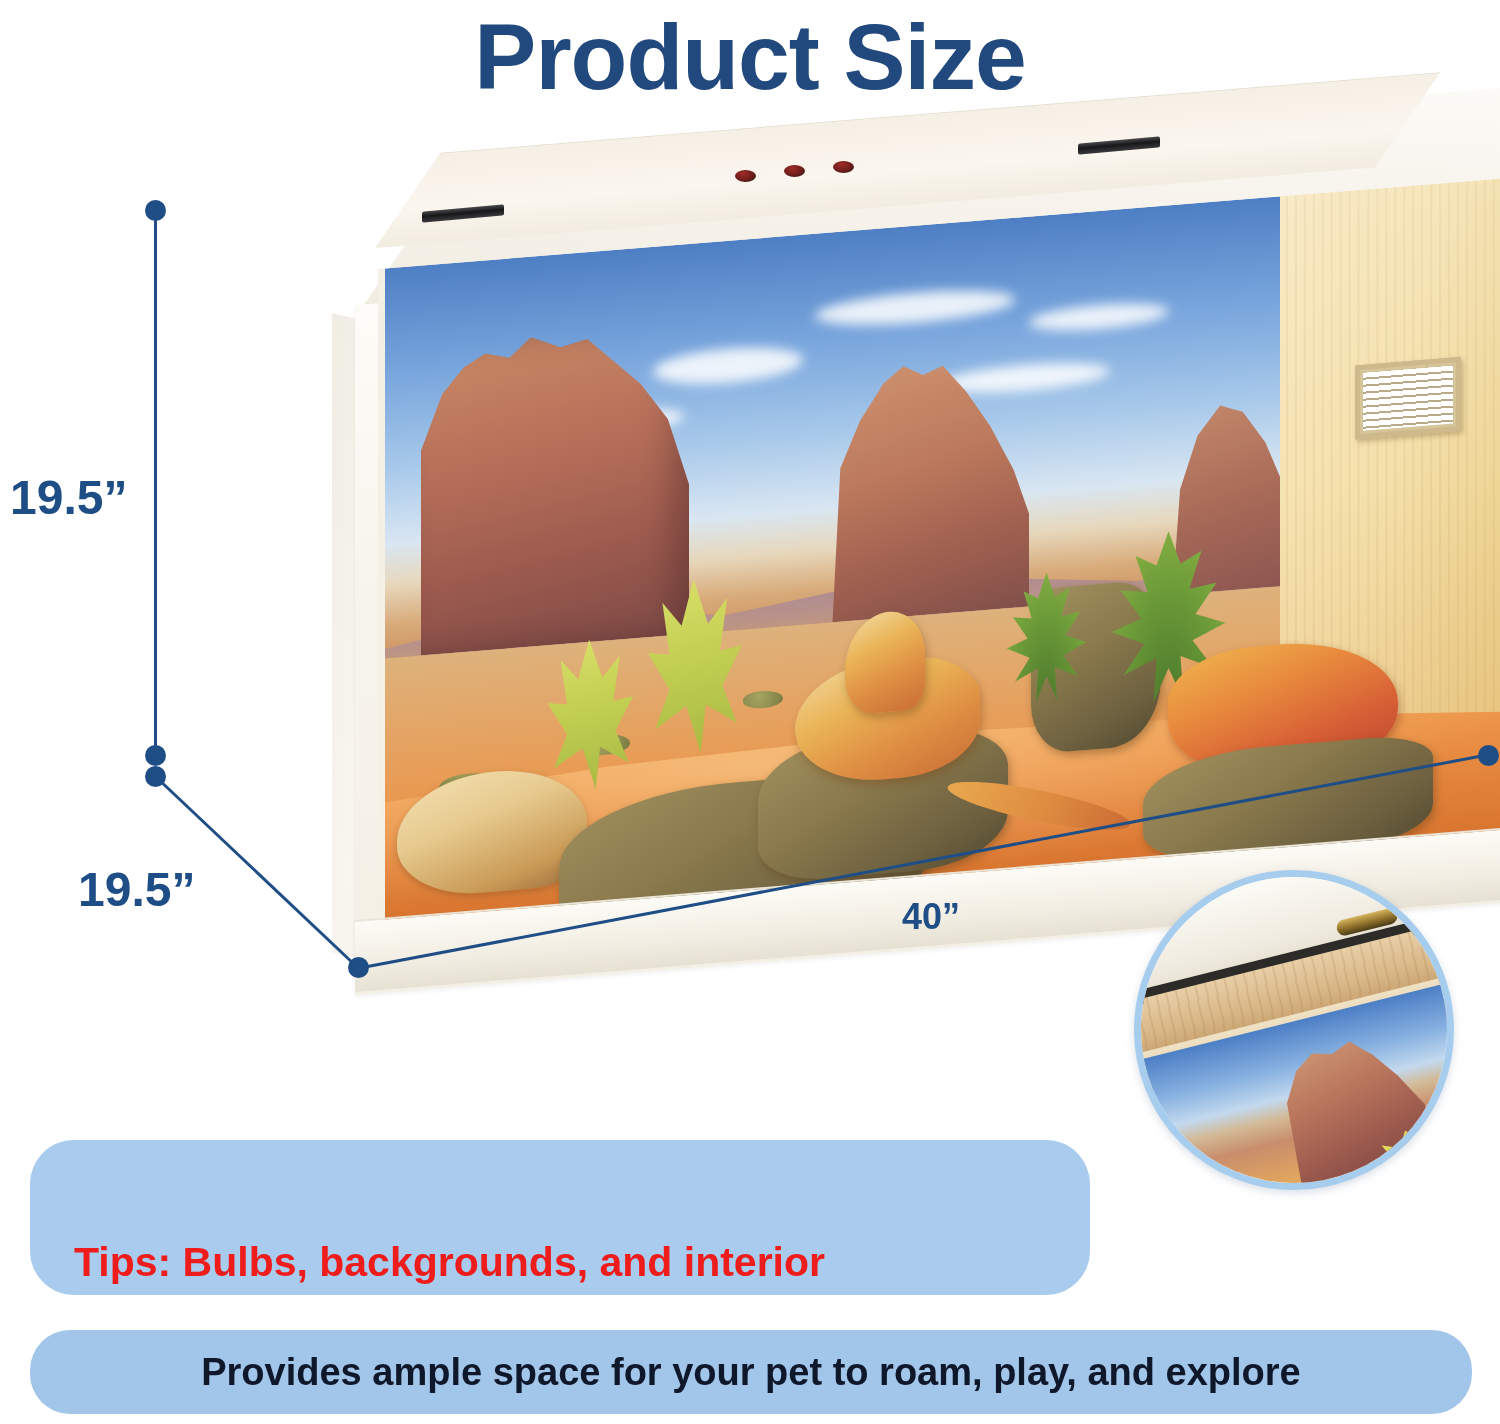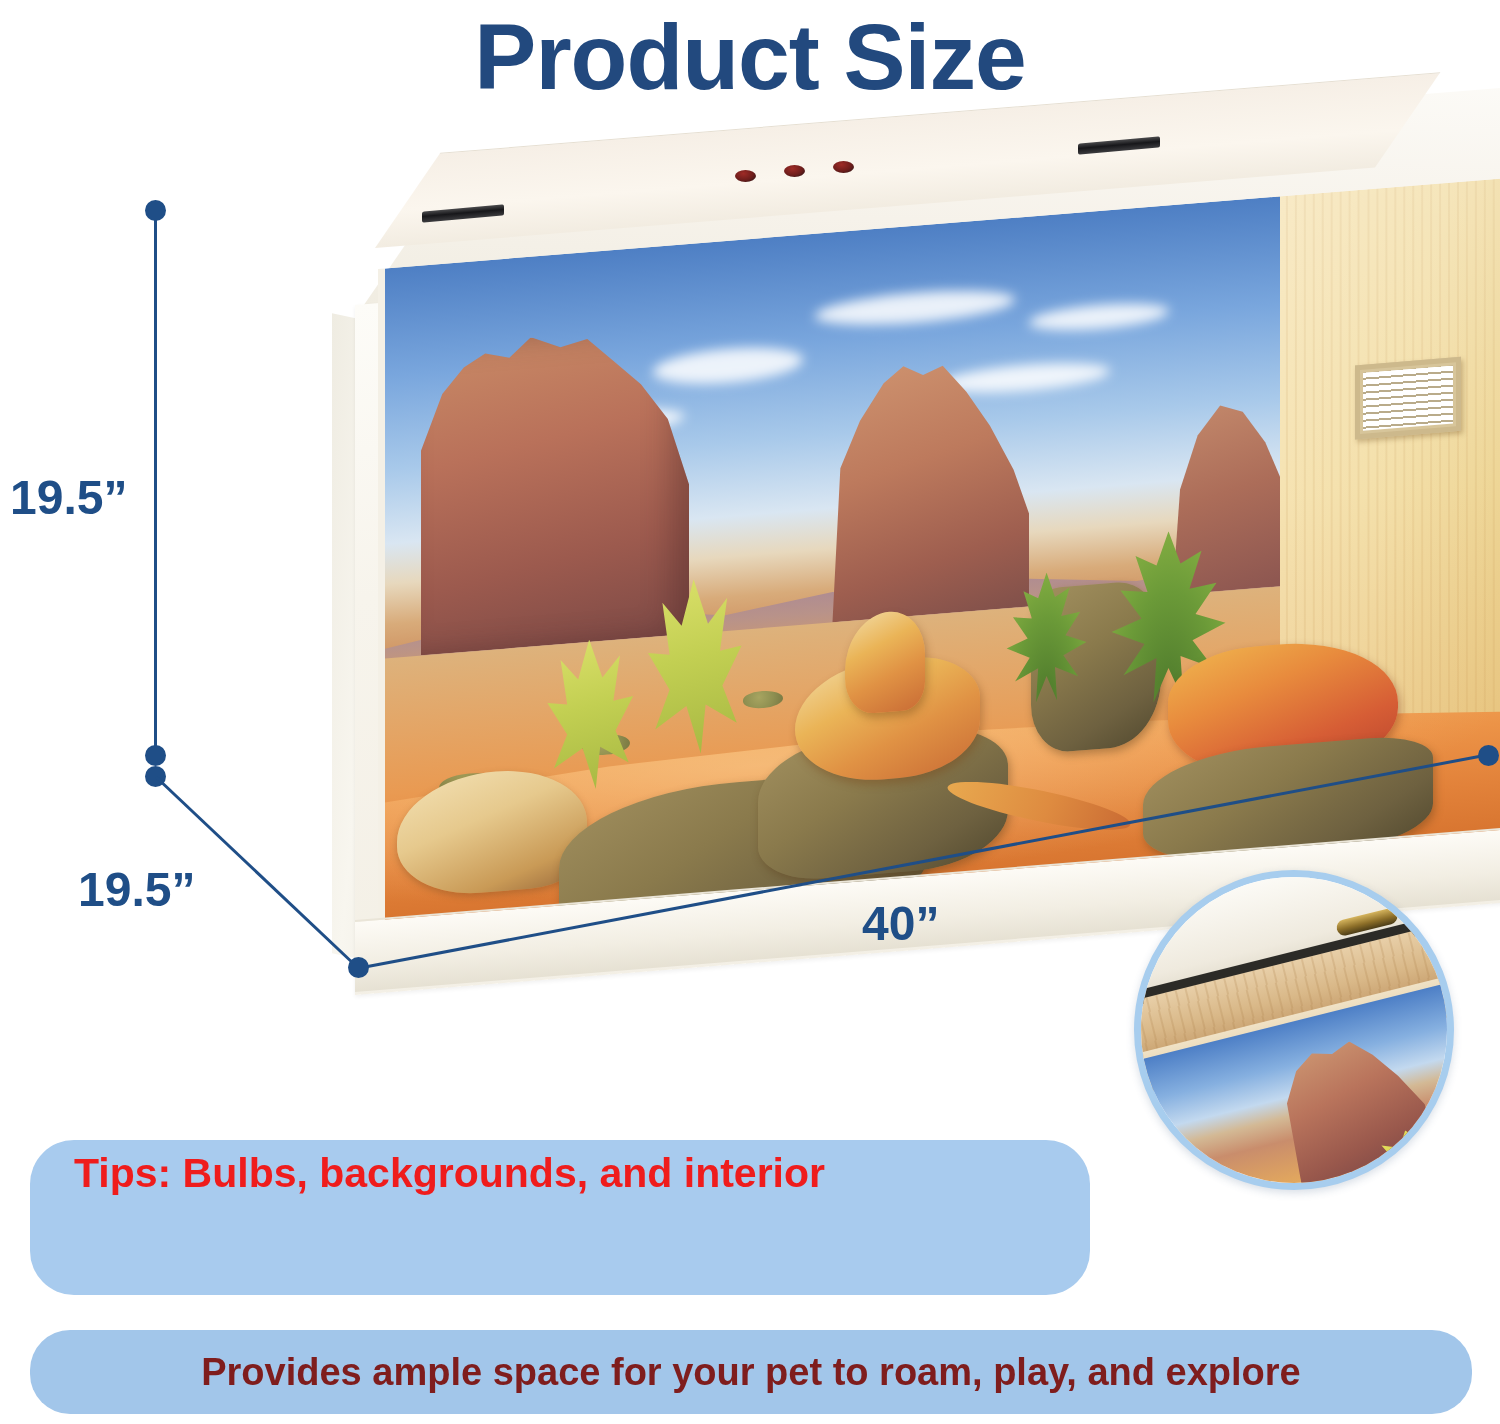--- a/index.html
+++ b/index.html
@@ -303,35 +303,35 @@
     background: radial-gradient(ellipse at 50% 95%, #c8c23c 0%, #dbd84f 50%, #ece56a 100%);
     clip-path: polygon(50% 0,62% 24%,80% 14%,70% 42%,92% 44%,72% 64%,84% 86%,
                        56% 72%,54% 100%,46% 72%,18% 86%,30% 64%,10% 44%,32% 42%,22% 14%,40% 24%);
   }
 
   
   .tips-box {
     position: absolute; left: 30px; top: 1140px;
     width: 1060px; height: 155px;
     background: #a8cbee; border-radius: 44px;
-    display: flex; flex-direction: column; justify-content: flex-start;
+    display: flex; flex-direction: column; justify-content: flex-end;
     padding: 0 44px;
   }
   .tips-line {
     color: #ef1c1c; font-size: 41px; font-weight: bold; line-height: 1.62;
     font-family: "Liberation Sans", sans-serif;
   }
   .ample-box {
     position: absolute; left: 30px; top: 1330px;
     width: 1442px; height: 84px;
     background: #a2c6ea; border-radius: 40px;
     display: flex; align-items: center; justify-content: center;
   }
   .ample-text {
-    color: #7f1d1d; font-size: 38px; font-weight: bold;
+    color: #0f172a; font-size: 38px; font-weight: bold;
     font-family: "Liberation Sans", sans-serif; white-space: nowrap;
   }
 </style>
 </head>
 <body>
 
 <div id="page">
 
   <div class="title">Product Size</div>
 
@@ -405,21 +405,21 @@
 
   <div class="dim-dot" style="left:145px;top:766px;"></div>
   <svg style="position:absolute;left:0;top:0;width:1500px;height:1424px;pointer-events:none;">
     <line x1="156" y1="777" x2="356" y2="966" stroke="#1f4e87" stroke-width="3"></line>
     <line x1="365" y1="967" x2="1487" y2="755" stroke="#1f4e87" stroke-width="3"></line>
   </svg>
   <div class="dim-dot" style="left:348px;top:957px;"></div>
   <div class="dim-label" style="left:78px;top:862px;font-size:48px;">19.5”</div>
 
   <div class="dim-dot" style="left:1478px;top:745px;"></div>
-  <div class="dim-label" style="left:862px;top:896px;font-size:48px;">40”</div>
+  <div class="dim-label" style="left:902px;top:896px;font-size:36px;">40”</div>
 
 
   <div class="detail-circle">
     <div class="dc-white-rail"></div>
     <div class="dc-shadow-line"></div>
     <div class="dc-hinge-pin"></div>
     <div class="dc-board"></div>
     <div class="dc-board2"></div>
     <div class="dc-poster">
       <div class="dc-mesa"></div>

